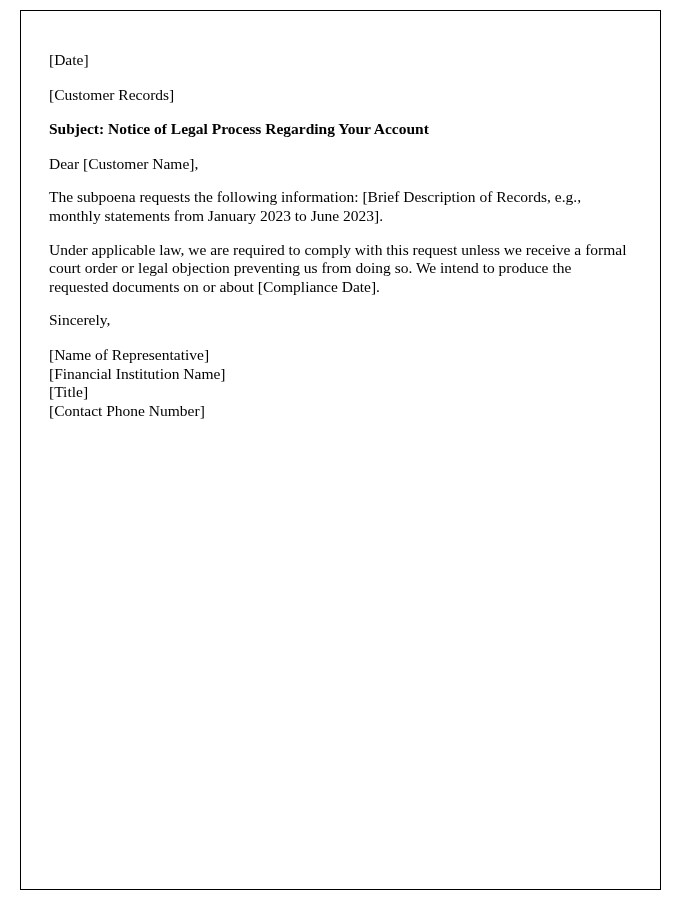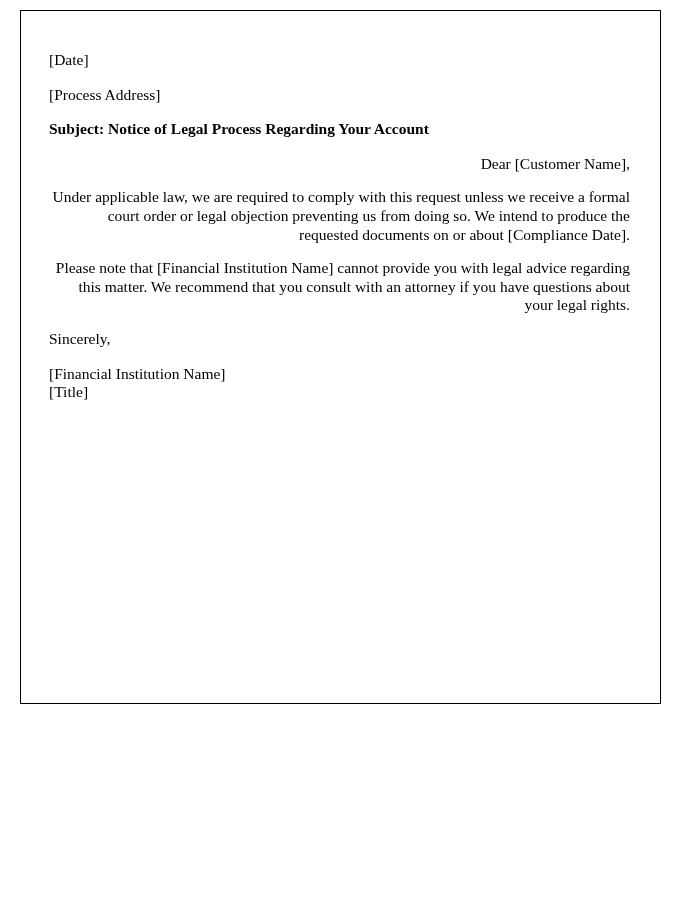--- a/index.html
+++ b/index.html
@@ -10,63 +10,64 @@
   }
   body {
     height: 900px;
     position: relative;
   }
   .page {
     position: absolute;
     left: 20px;
     top: 10px;
     width: 641px;
-    height: 694px;
+    height: 880px;
     border: 1px solid #000000;
     background: #ffffff;
     padding: 40px 30px 30px 28px;
     color: #000000;
     font-size: 15.5px;
     line-height: 1.2;
   }
   .block { margin-bottom: 16px; }
   .line { display: block; }
   p.para {
     margin: 0 0 15px 0;
-    text-align: right;
   }
   .subject {
     font-weight: bold;
     margin: 6px 0 16px 0;
   }
   .date-line { margin-bottom: 16px; }
   .closing { margin: 0 0 16px 0; }
 </style>
 </head>
 <body>
 
 <div class="page">
 
   <div class="date-line line">[Date]</div>
 
   <div class="block">
-    <span class="line">[Process Address]</span>
+    <span class="line">[Customer Records]</span>
   </div>
 
   <p class="subject">Subject: Notice of Legal Process Regarding Your Account</p>
 
   <p class="para">Dear [Customer Name],</p>
 
 
+  <p class="para">The subpoena requests the following information: [Brief Description of Records, e.g., monthly statements from January 2023 to June 2023].</p>
 
   <p class="para">Under applicable law, we are required to comply with this request unless we receive a formal court order or legal objection preventing us from doing so. We intend to produce the requested documents on or about [Compliance Date].</p>
 
 
-  <p class="para">Please note that [Financial Institution Name] cannot provide you with legal advice regarding this matter. We recommend that you consult with an attorney if you have questions about your legal rights.</p>
 
   <p class="closing">Sincerely,</p>
 
   <div class="block">
+    <span class="line">[Name of Representative]</span>
     <span class="line">[Financial Institution Name]</span>
     <span class="line">[Title]</span>
+    <span class="line">[Contact Phone Number]</span>
   </div>
 
 </div>
 
 </body></html>

